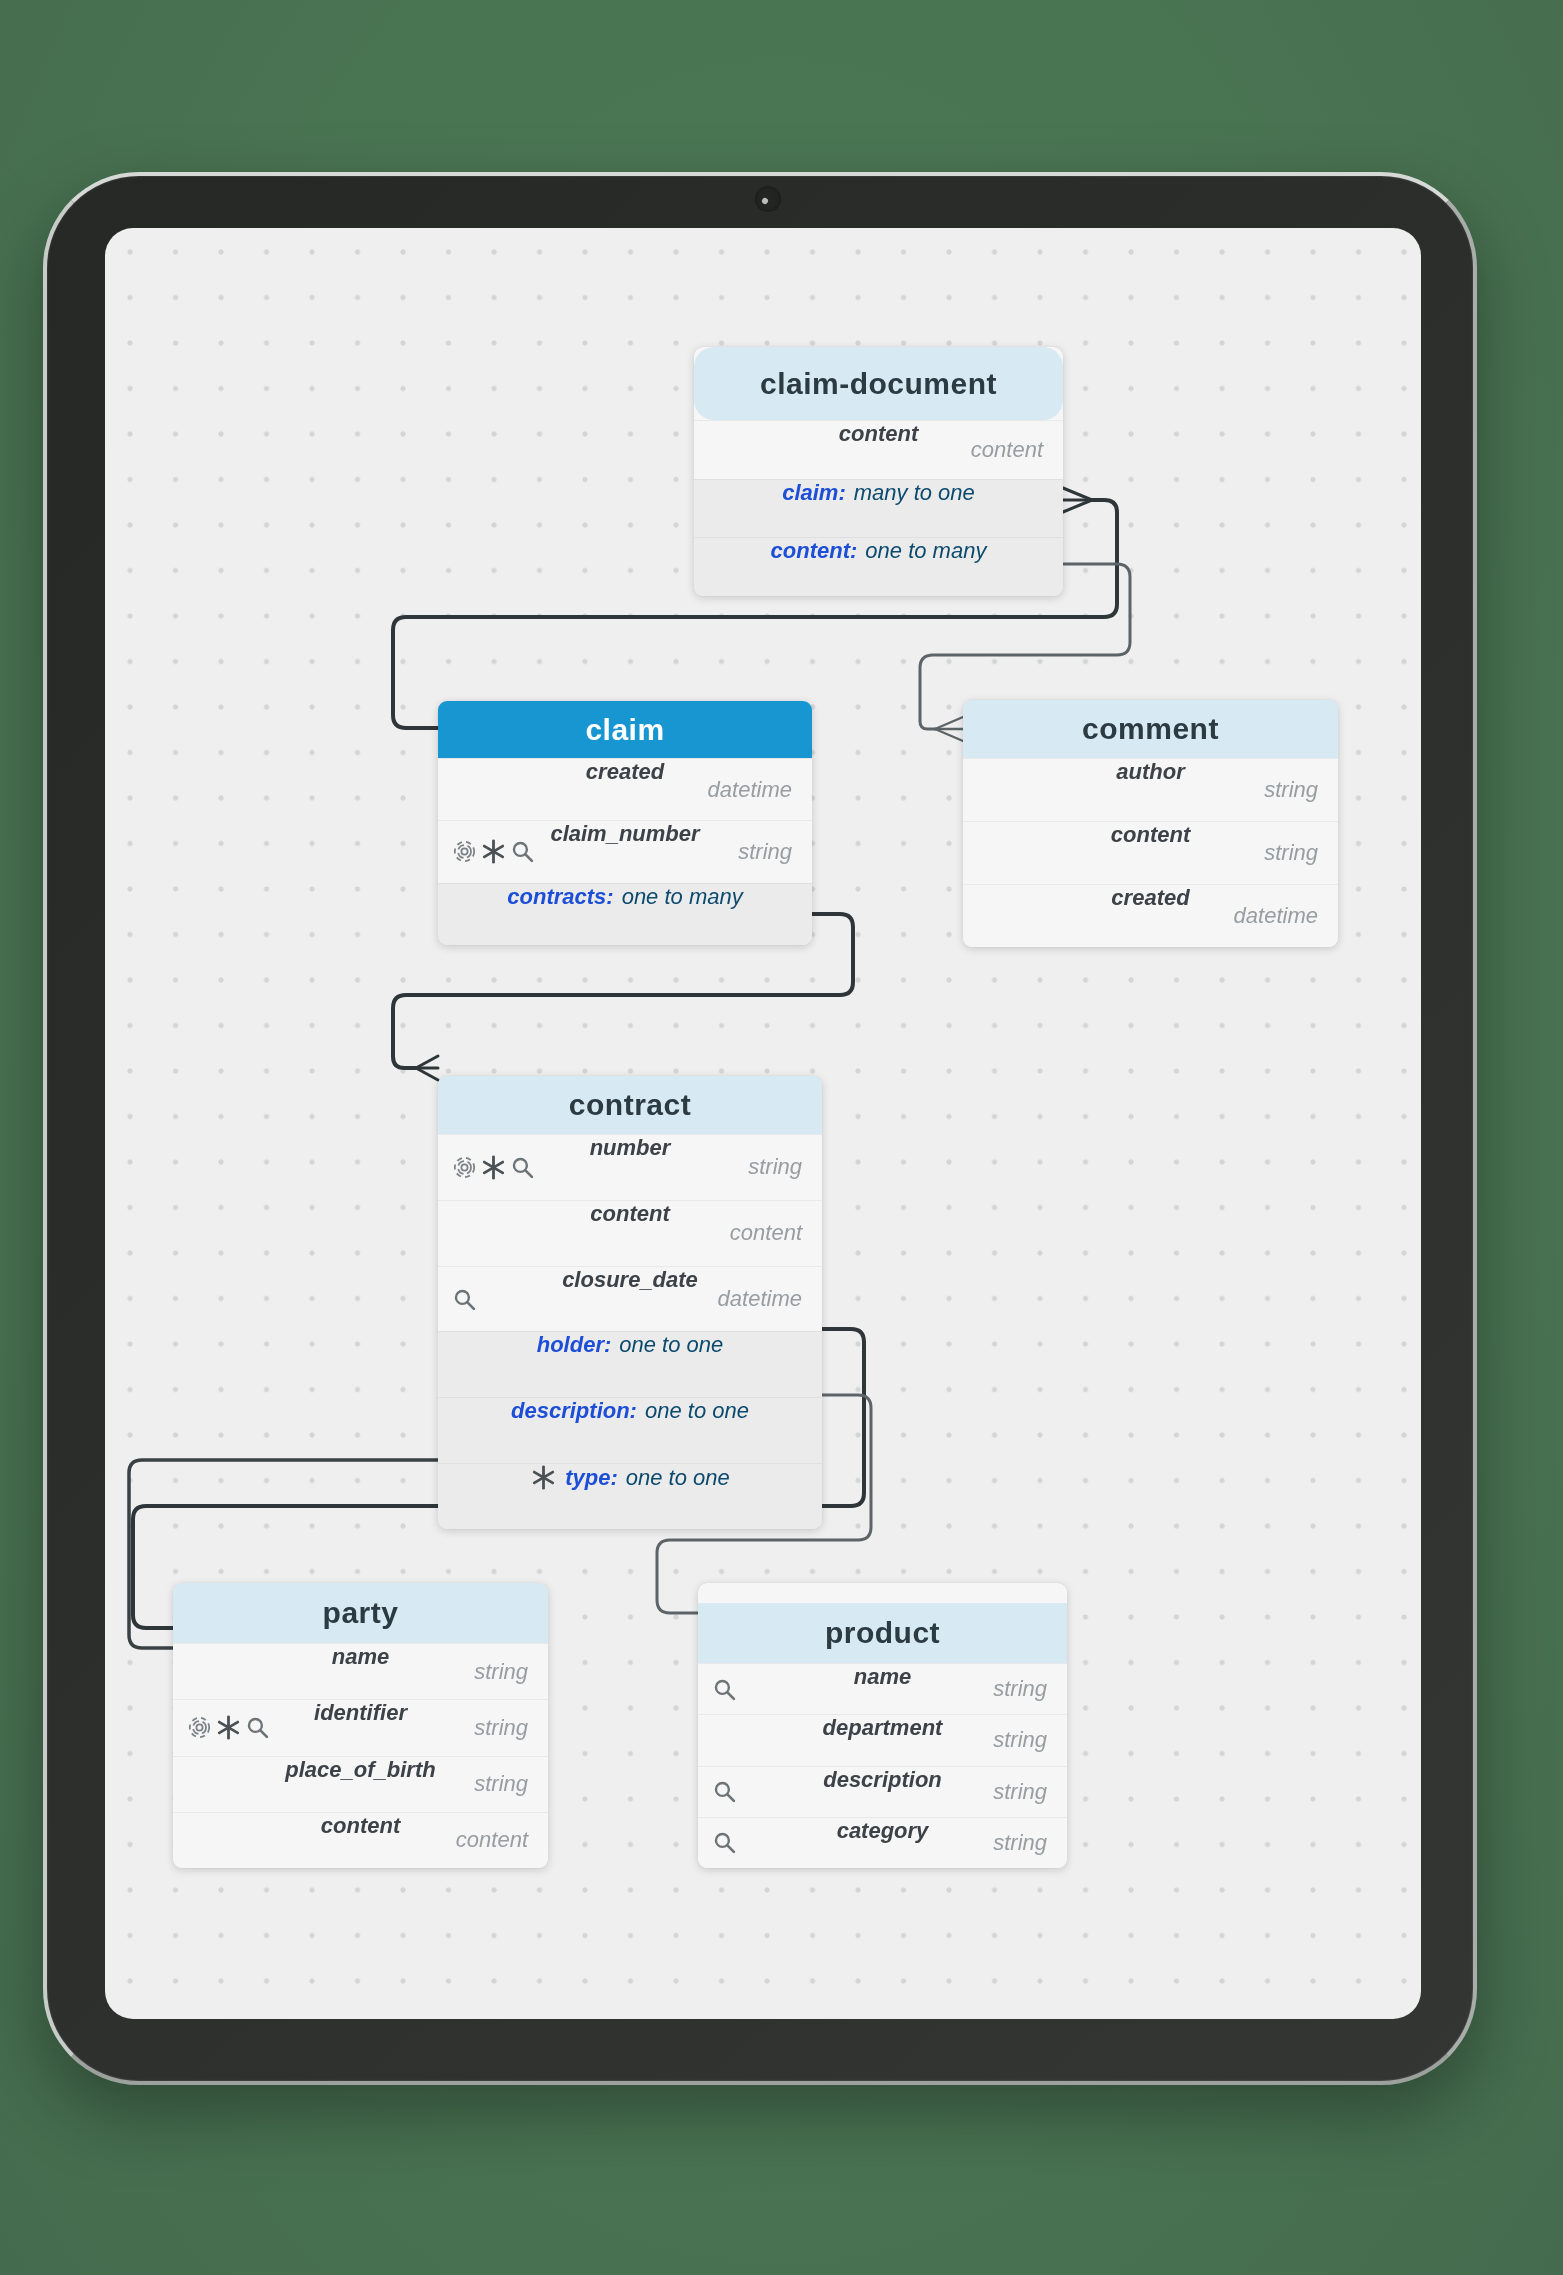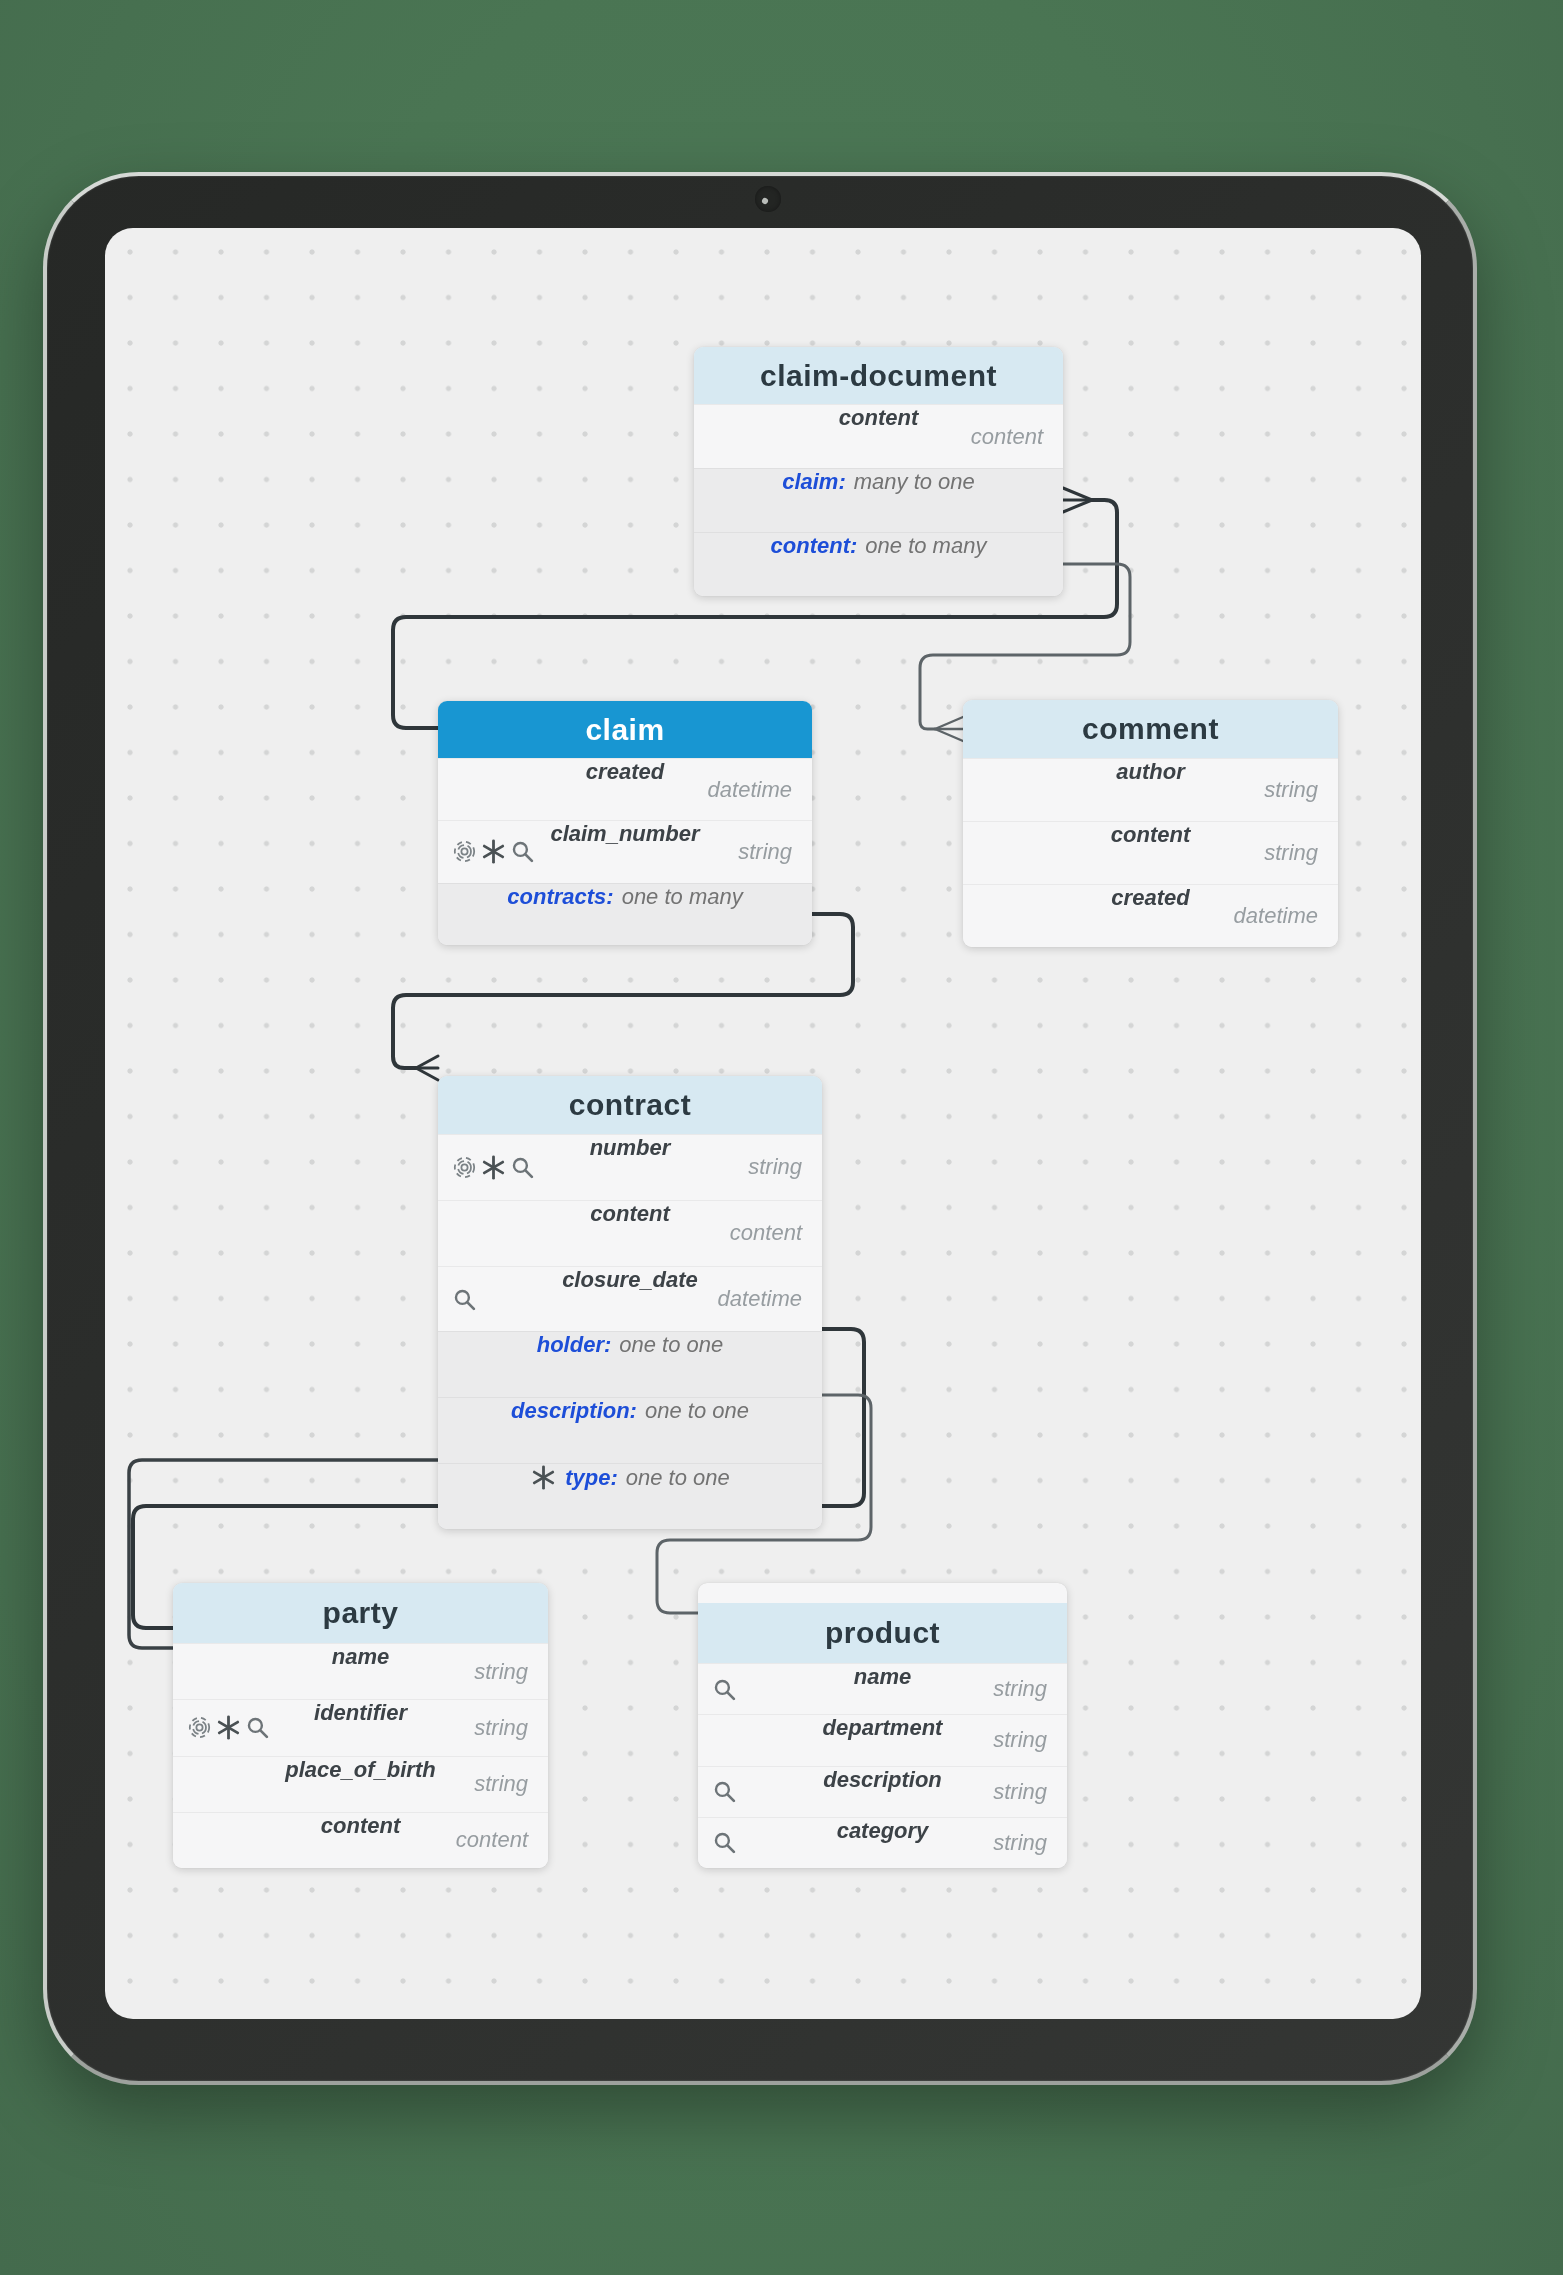--- a/index.html
+++ b/index.html
@@ -25,21 +25,21 @@
   .entity.accent .ehead{background:#1896d2;color:#ffffff;}
   .erow{flex:1 1 0;position:relative;display:flex;align-items:flex-start;justify-content:center;
         font-size:22px;color:#3c4247;border-top:1px solid rgba(0,0,0,.05);font-style:italic;}
   .erow.field{background:#f6f6f7;}
   .erow.relation{background:#ebebec;}
   .erow .icons{position:absolute;left:14px;top:0;height:100%;display:flex;align-items:center;gap:3px;}
   .erow .rname{font-weight:bold;max-width:62%;white-space:nowrap;}
   .erow .rtype{position:absolute;right:20px;top:0;height:100%;display:flex;align-items:center;color:#979da1;font-size:22px;}
   .erow .rel-wrap{display:flex;align-items:center;gap:8px;white-space:nowrap;}
   .erow .rel-label{font-weight:bold;color:#1d4ed8;}
-  .erow .rel-card{color:#737373;}
+  .erow .rel-card{color:#0c4a6e;}
   .icn{display:inline-flex;align-items:center;justify-content:center;}
 </style>
 </head>
 <body>
 
 <div class="stage">
   <div class="tablet">
     <div class="camera">
       <span class="glint"></span>
     </div>
@@ -56,21 +56,21 @@
           <path d="M 812 914 L 840 914 Q 853 914 853 927 L 853 982 Q 853 995 840 995 L 406 995 Q 393 995 393 1008 L 393 1056.5 Q 393 1068 404.5 1068 L 416 1068" fill="none" stroke="#2f363a" stroke-width="4" stroke-linecap="round" stroke-linejoin="round"></path>
           <line x1="416" y1="1068" x2="438" y2="1056" stroke="#2f363a" stroke-width="3" stroke-linecap="round"></line>
           <line x1="416" y1="1068" x2="438" y2="1068" stroke="#2f363a" stroke-width="3" stroke-linecap="round"></line>
           <line x1="416" y1="1068" x2="438" y2="1080" stroke="#2f363a" stroke-width="3" stroke-linecap="round"></line>
           <path d="M 822 1329 L 851 1329 Q 864 1329 864 1342 L 864 1493 Q 864 1506 851 1506 L 146 1506 Q 133 1506 133 1519 L 133 1615 Q 133 1628 146 1628 L 173 1628" fill="none" stroke="#2f363a" stroke-width="4" stroke-linecap="round" stroke-linejoin="round"></path>
           <path d="M 822 1395 L 858 1395 Q 871 1395 871 1408 L 871 1527 Q 871 1540 858 1540 L 670 1540 Q 657 1540 657 1553 L 657 1600 Q 657 1613 670 1613 L 698 1613" fill="none" stroke="#5d6468" stroke-width="3" stroke-linecap="round" stroke-linejoin="round"></path>
           <path d="M 438 1460 L 142 1460 Q 129 1460 129 1473 L 129 1635 Q 129 1648 142 1648 L 173 1648" fill="none" stroke="#3a4145" stroke-width="3.5" stroke-linecap="round" stroke-linejoin="round"></path>
         </svg>
       <div id="entities">
           <div class="entity" style="left: 589px; top: 119px; width: 369px; height: 249px;">
-            <div class="ehead" style="height: 57px;">claim-document</div>
+            <div class="ehead" style="height: 73px; border-radius: 20px;">claim-document</div>
             <div class="erow field">
               <span class="rname">content</span>
               <span class="rtype">content</span>
             </div>
             <div class="erow relation">
               <span class="rel-wrap">
                 <span class="rel-label">claim:</span>
                 <span class="rel-card">many to one</span>
               </span>
             </div>

